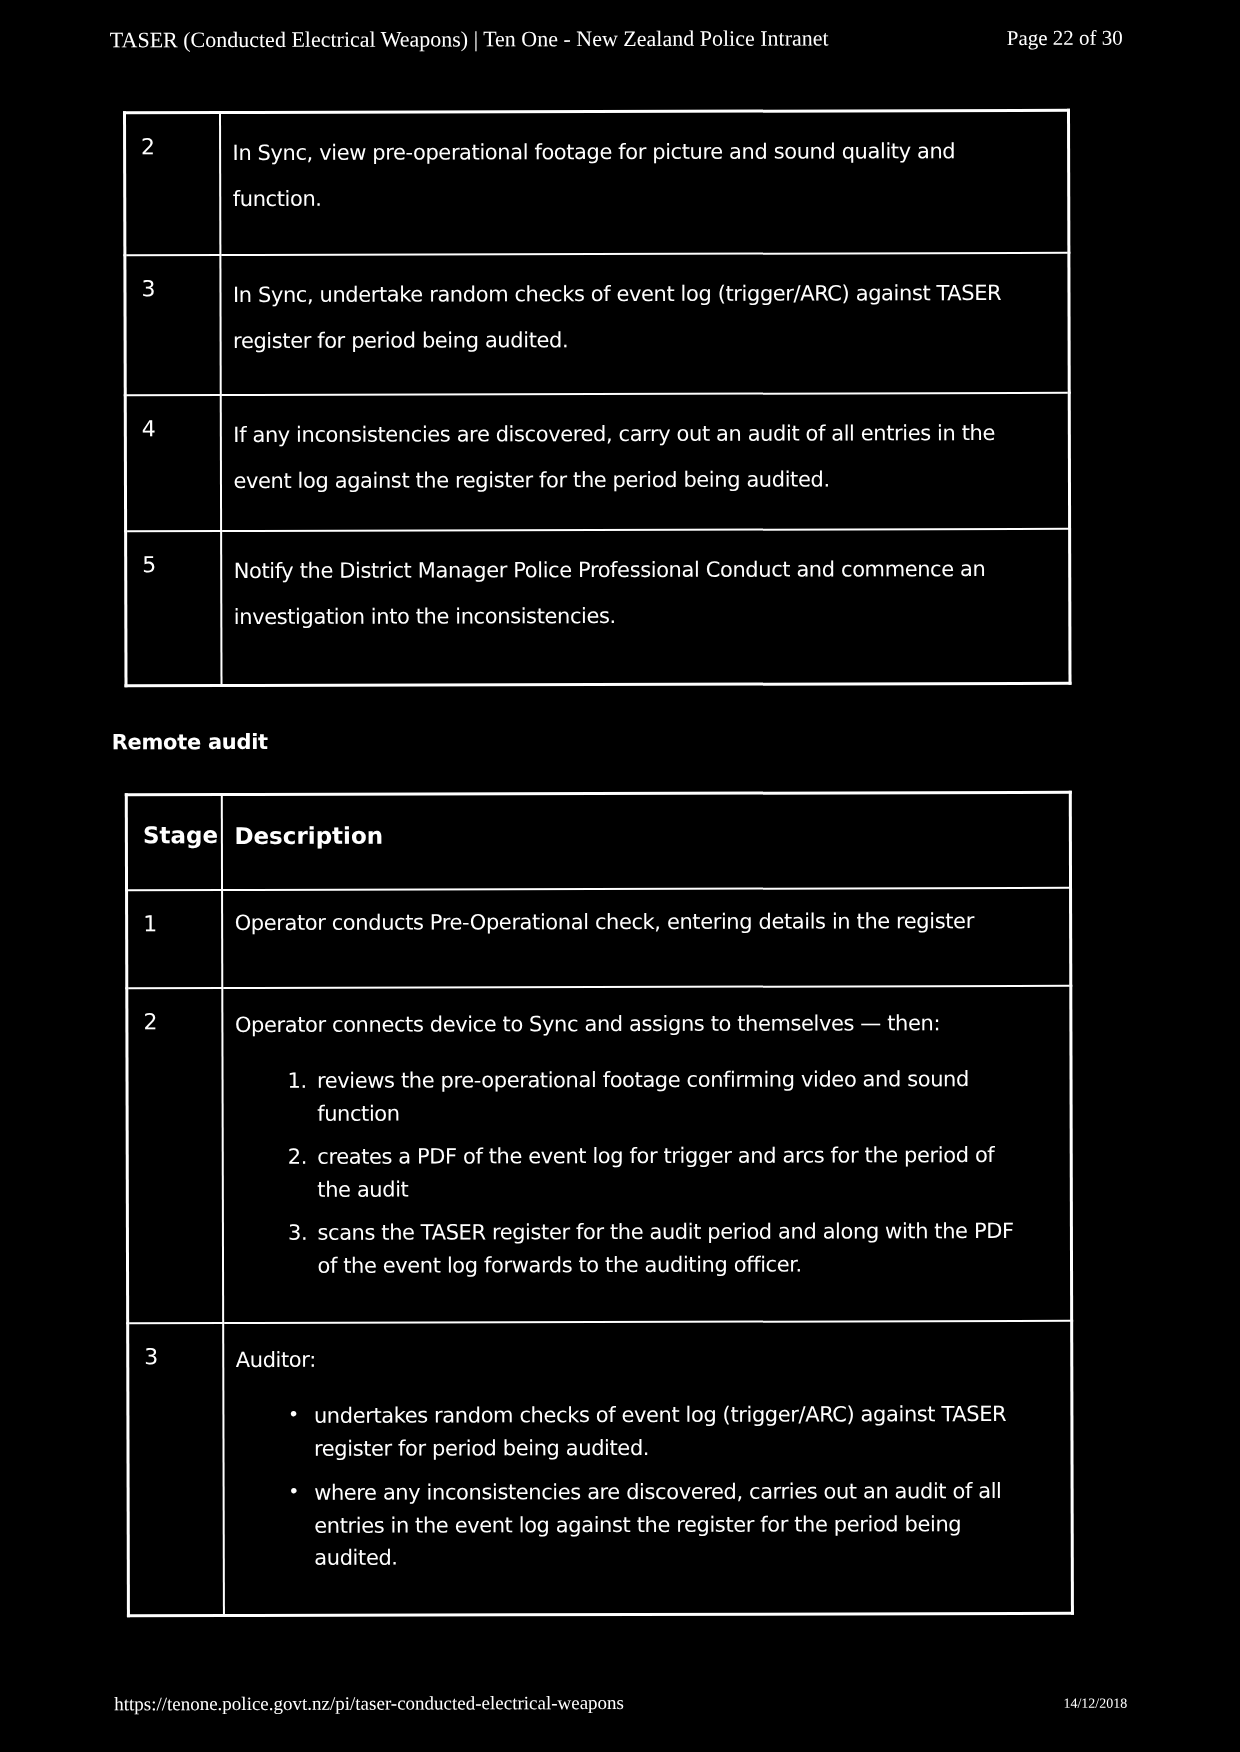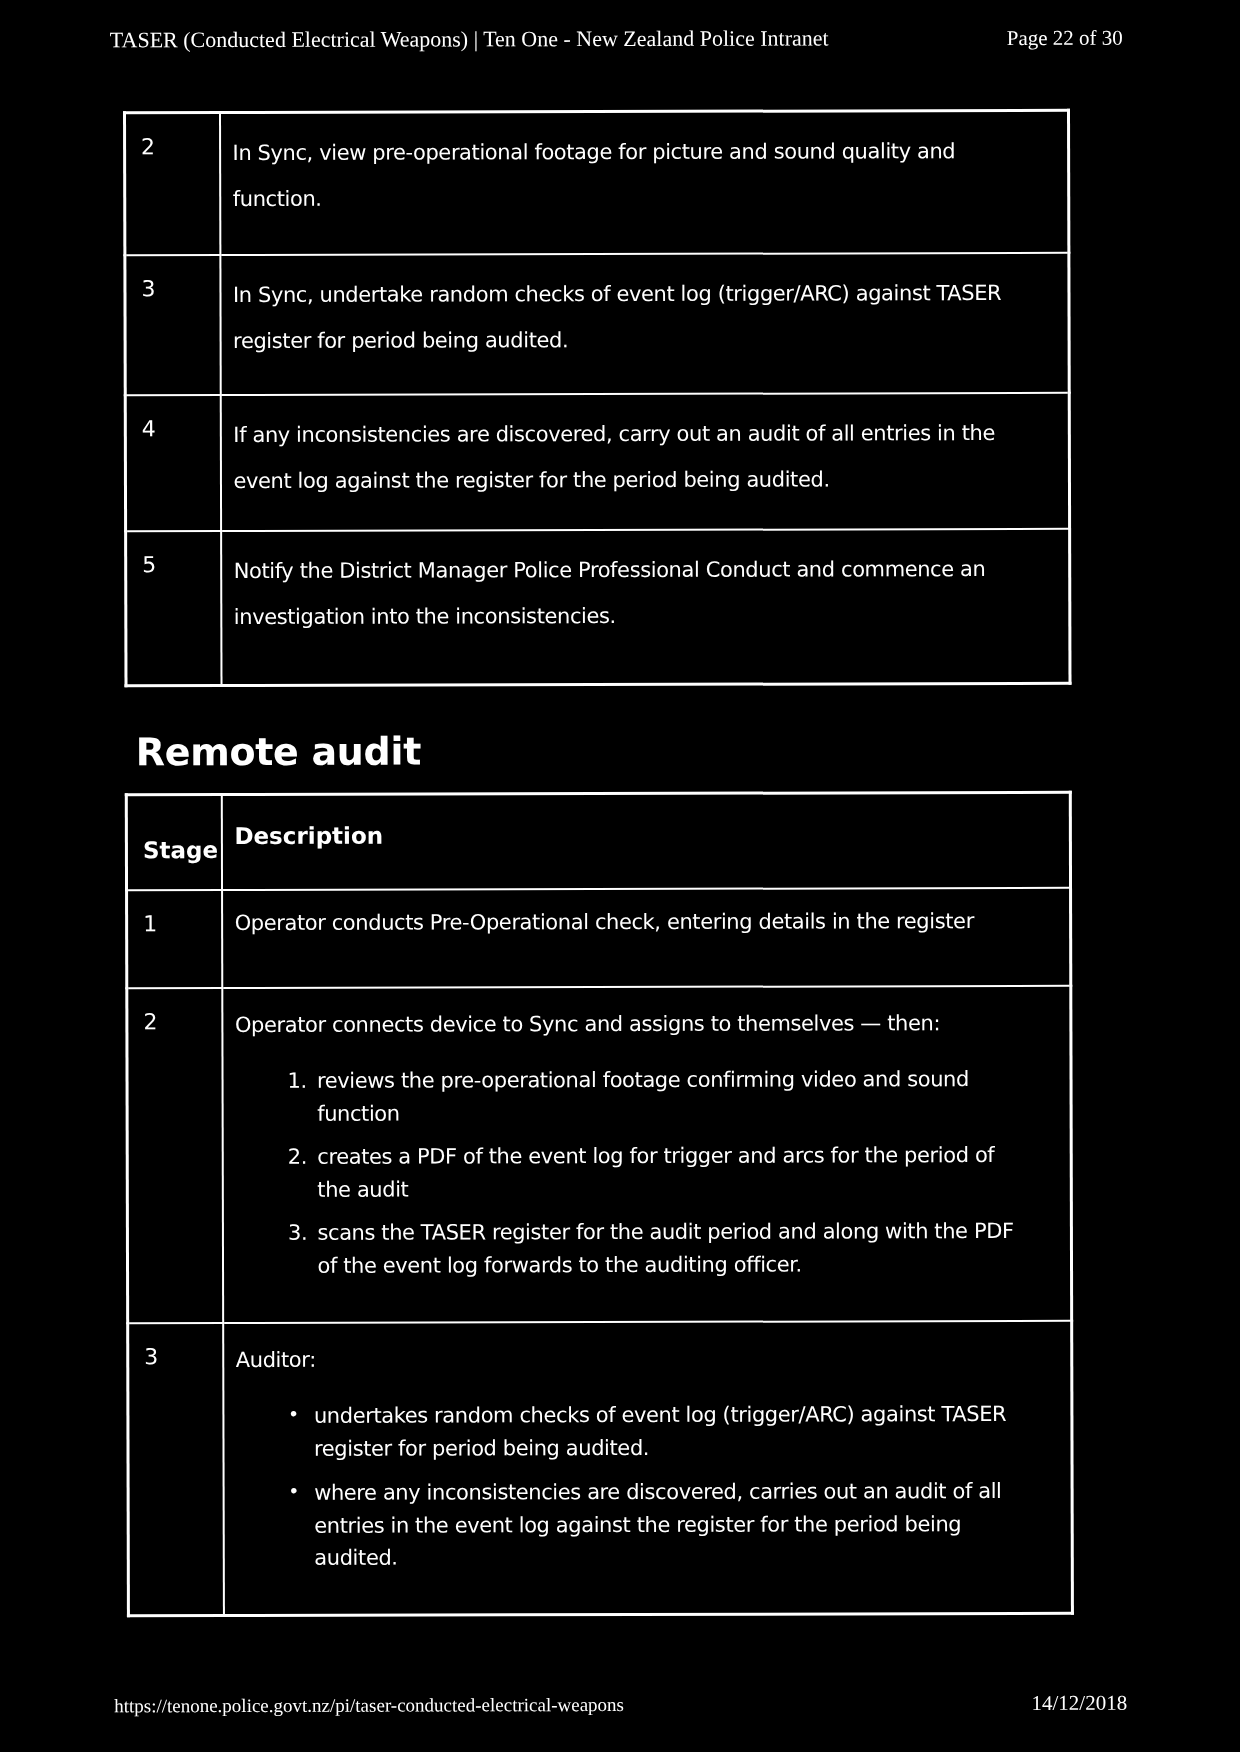--- a/index.html
+++ b/index.html
@@ -32,45 +32,45 @@
     vertical-align:top; padding:20px 0 0 15px;
     font-size:22px; text-align:left;
   }
   .desc-cell {
     vertical-align:top; padding:16px 40px 10px 12px;
     font-size:21px; letter-spacing:-0.4px;
   }
   .t1 .desc-cell { line-height:2.2; }
   .t2 .desc-cell { line-height:1.55; }
   .t2 th { font-size:23px; font-weight:bold; text-align:left; vertical-align:top; }
-  .t2 th.stage-cell { padding-top:41px; }
+  .t2 th.stage-cell { padding-top:26px; }
   .t2 th.desc-cell { padding-top:26px; line-height:1.3; letter-spacing:0; }
   .t2 .desc-cell p { margin:0; padding-top:4px; }
   .t2 .desc-cell ol, .t2 .desc-cell ul {
     margin:24px 0 0 0; padding:0 0 0 78px; list-style-position:outside;
   }
   .t2 .desc-cell ol li { margin-bottom:11px; padding-left:4px; }
   .t2 .desc-cell ul { list-style:none; }
   .t2 .desc-cell ul li { position:relative; margin-bottom:12px; }
   .t2 .desc-cell ul li::before {
     content:"\2022"; position:absolute; left:-26px; top:0; font-size:19px;
   }
   
   .section-heading {
     position:absolute; left:112px; top:729px;
-    font-size:38px; font-weight:bold; letter-spacing:-0.3px;margin-left:24px;
+    font-size:21px; font-weight:bold; letter-spacing:-0.3px;
   }
   
   .ftr {
     position:absolute; top:1692px; left:112px; width:1013px;
     display:flex; justify-content:space-between; align-items:baseline;
     font-family:"Liberation Serif", serif;
   }
   .ftr .url { font-size:19px; }
-  .ftr .date { font-size:21px; }
+  .ftr .date { font-size:14px; }
 </style>
 </head>
 <body>
 
 <div class="page">
 
   <div class="hdr">
     <span>TASER (Conducted Electrical Weapons) | Ten One - New Zealand Police Intranet</span>
     <span class="pageno">Page 22 of 30</span>
   </div>

